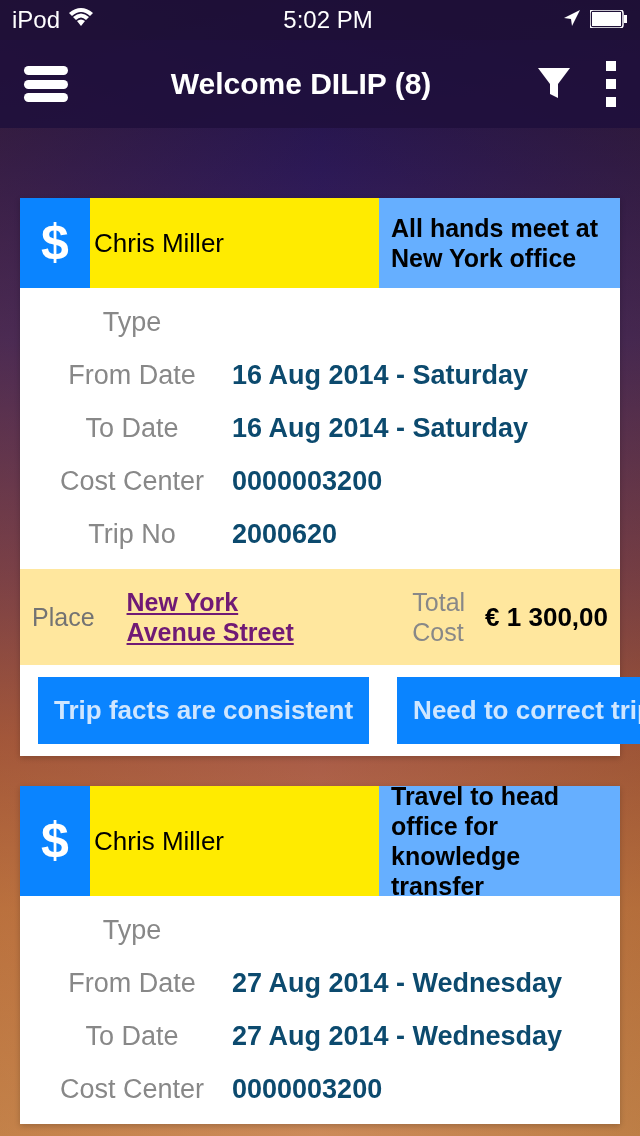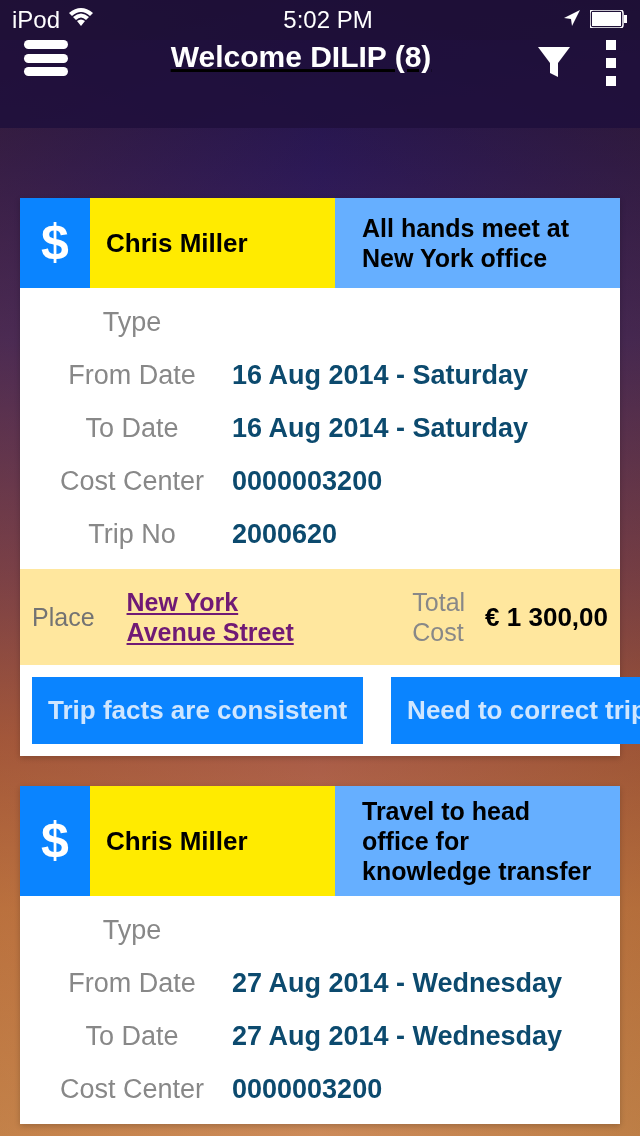--- a/index.html
+++ b/index.html
@@ -49,24 +49,23 @@
     }
     .wifi-icon svg, .location-icon svg, .battery-icon svg {
       fill: white;
     }
     .app-bar {
       position: relative;
       z-index: 10;
       height: 88px;
       background: rgba(30, 15, 60, 0.85);
       display: flex;
-      align-items: flex-start;
+      align-items: center;
       justify-content: space-between;
       padding: 0 24px;
-      text-decoration: underline;
     }
     .menu-icon {
       width: 44px;
       height: 36px;
       display: flex;
       flex-direction: column;
       justify-content: space-between;
     }
     .menu-icon div {
       height: 9px;
@@ -121,32 +120,32 @@
       align-items: center;
       justify-content: center;
     }
     .dollar-box svg {
       fill: white;
     }
     .name-box {
       background: #ffeb00;
       display: flex;
       align-items: center;
-      padding: 0 16px;
+      padding: 0 4px;
       font-size: 26px;
-      font-weight: bold;
+      font-weight: normal;
       color: #000;
-      width: 245px;
+      width: 289px;
     }
     .title-box {
       flex: 1;
       background: #66afff;
       display: flex;
       align-items: center;
-      padding: 8px 27px;
+      padding: 8px 12px;
       font-size: 25px;
       font-weight: bold;
       color: #000;
       line-height: 1.2;
     }
     .card-body {
       padding: 8px 12px;
     }
     .field-row {
       display: flex;
@@ -188,21 +187,21 @@
       line-height: 1.2;
       margin-left: 12px;
     }
     .summary-cost {
       font-weight: bold;
       color: #000;
       font-size: 26px;
     }
     .action-row {
       display: flex;
-      padding: 12px 12px;
+      padding: 12px 18px;
       gap: 0;
     }
     .action-btn {
       background: #0a84ff;
       color: #cfe6ff;
       font-size: 26px;
       font-weight: bold;
       padding: 18px 16px;
       border: none;
       white-space: nowrap;

